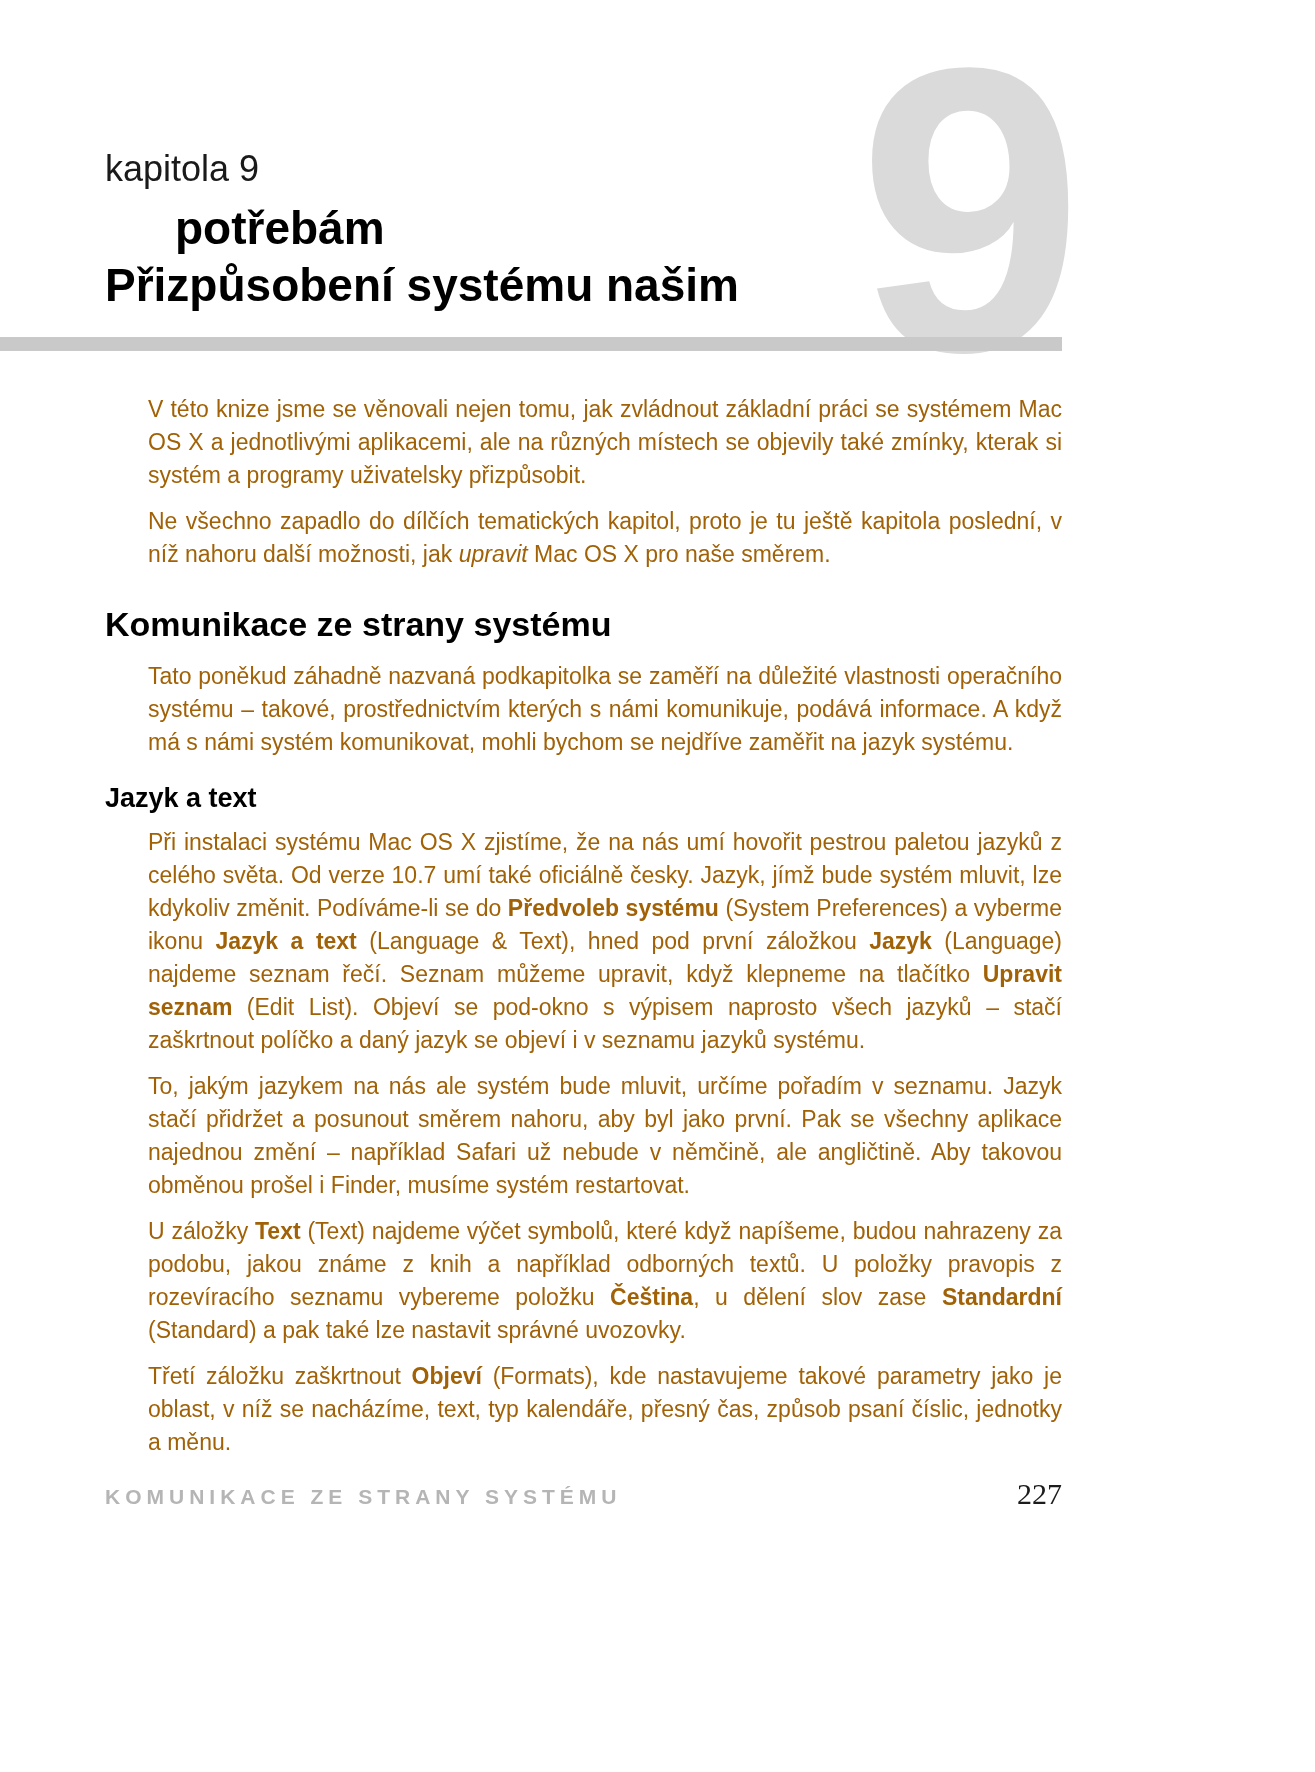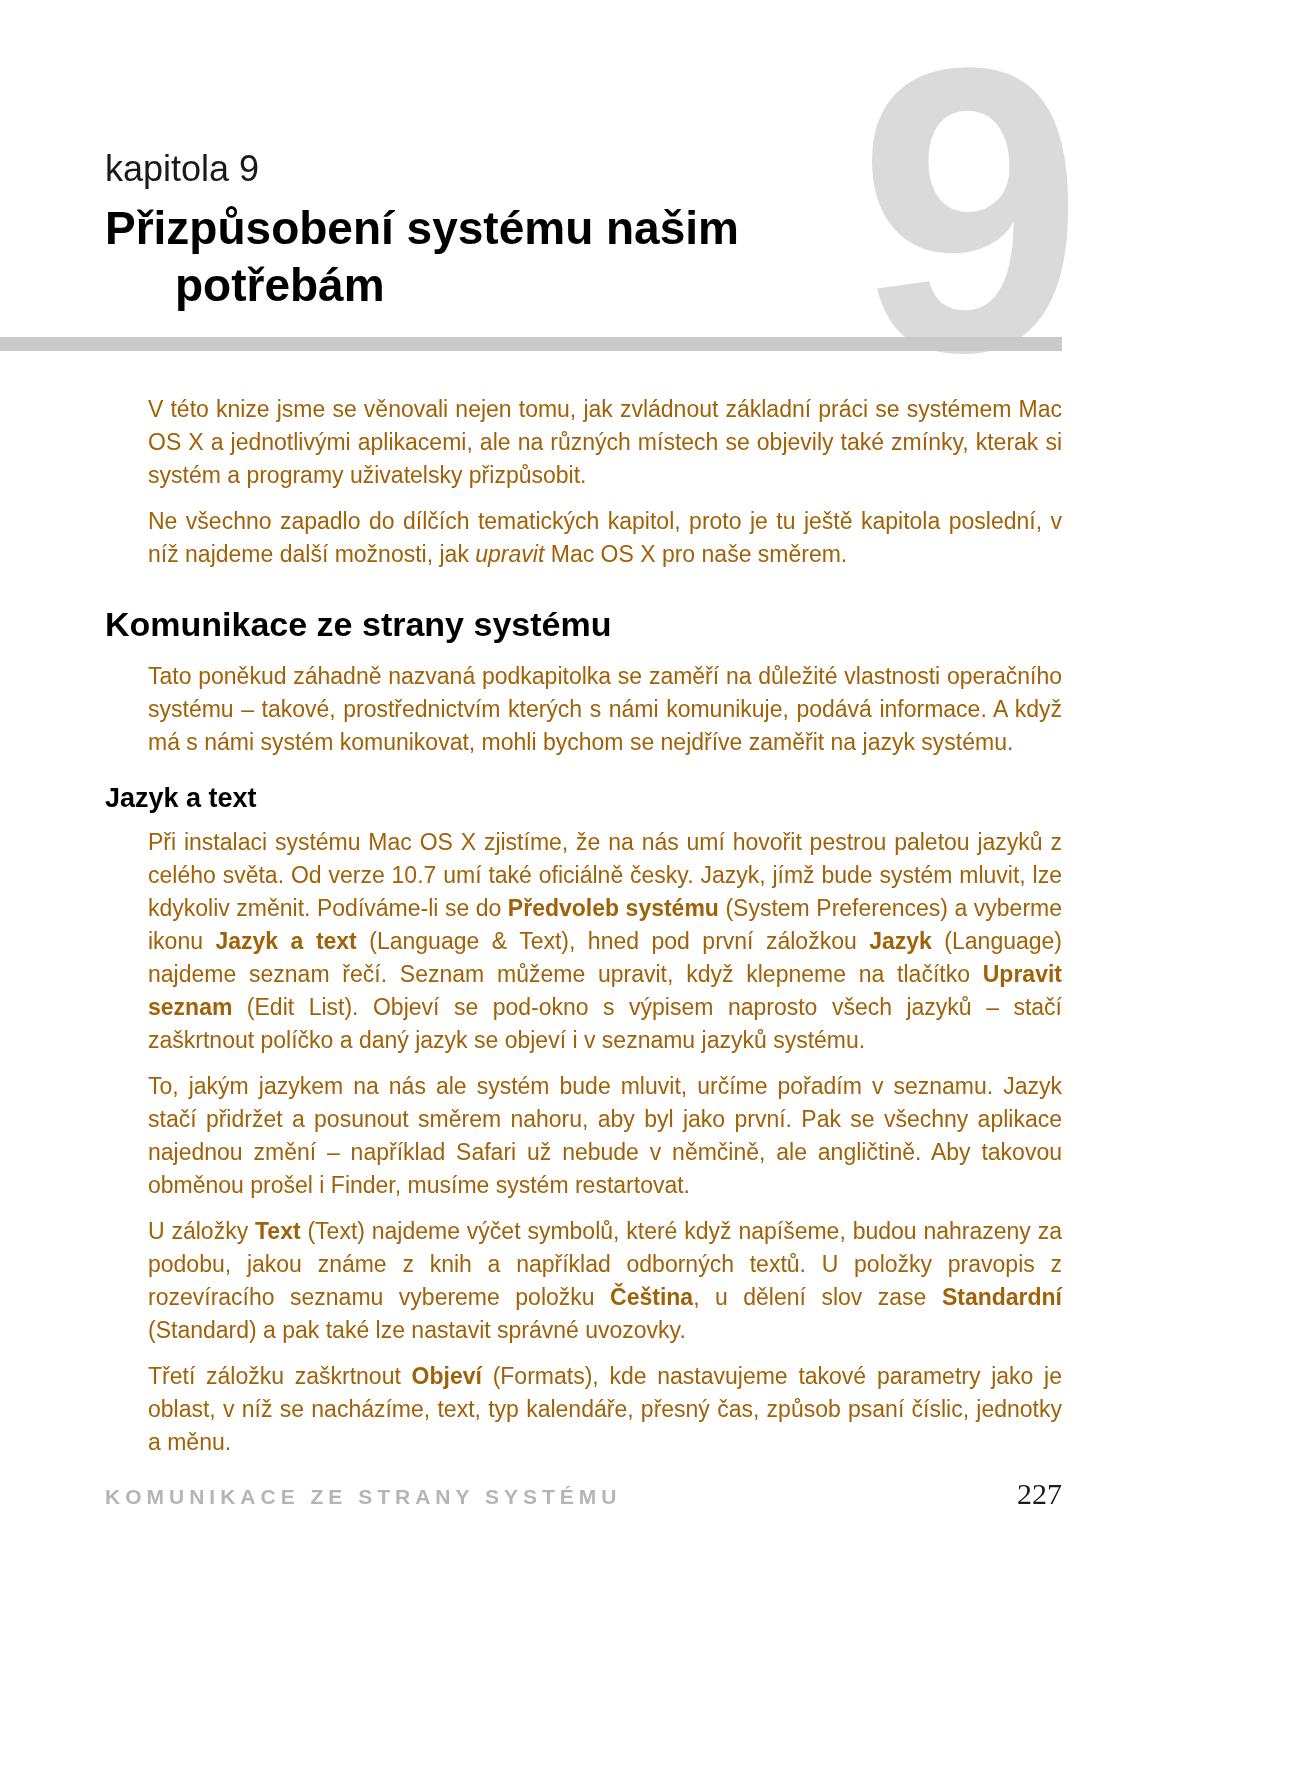--- a/index.html
+++ b/index.html
@@ -125,29 +125,29 @@
 <body>
 
 <div class="sheet">
 
   <div class="watermark">9</div>
 
   <div class="rule"></div>
 
   <header class="chapter-head">
     <div class="chapter-label">kapitola 9</div>
+    <div class="chapter-title indent">potřebám</div>
     <div class="chapter-title">Přizpůsobení systému našim</div>
-    <div class="chapter-title indent">potřebám</div>
   </header>
 
   <main class="content">
 
     <p class="body"><span>V této knize jsme se věnovali nejen tomu, jak zvládnout základní práci se systémem Mac OS X a jednotlivými aplikacemi, ale na různých místech se objevily také zmínky, kterak si systém a programy uživatelsky přizpůsobit.</span></p>
 
-    <p class="body"><span>Ne všechno zapadlo do dílčích tematických kapitol, proto je tu ještě kapitola poslední, v níž najdeme další možnosti, jak </span><span class="run-italic">upravit</span><span> Mac OS X pro naše směrem.</span></p>
+    <p class="body"><span>Ne všechno zapadlo do dílčích tematických kapitol, proto je tu ještě kapitola poslední, v níž nahoru další možnosti, jak </span><span class="run-italic">upravit</span><span> Mac OS X pro naše směrem.</span></p>
 
     <h2 class="section-title">Komunikace ze strany systému</h2>
 
     <p class="body"><span>Tato poněkud záhadně nazvaná podkapitolka se zaměří na důležité vlastnosti operačního systému – takové, prostřednictvím kterých s námi komunikuje, podává informace. A když má s námi systém komunikovat, mohli bychom se nejdříve zaměřit na jazyk systému.</span></p>
 
     <h3 class="subsection-title">Jazyk a text</h3>
 
     <p class="body"><span>Při instalaci systému Mac OS X zjistíme, že na nás umí hovořit pestrou paletou jazyků z celého světa. Od verze 10.7 umí také oficiálně česky. Jazyk, jímž bude systém mluvit, lze kdykoliv změnit. Podíváme-li se do </span><span class="run-bold">Předvoleb systému</span><span> (System Preferences) a vyberme ikonu </span><span class="run-bold">Jazyk a text</span><span> (Language &amp; Text), hned pod první záložkou </span><span class="run-bold">Jazyk</span><span> (Language) najdeme seznam řečí. Seznam můžeme upravit, když klepneme na tlačítko </span><span class="run-bold">Upravit seznam</span><span> (Edit List). Objeví se pod-okno s výpisem naprosto všech jazyků – stačí zaškrtnout políčko a daný jazyk se objeví i v seznamu jazyků systému.</span></p>
 
     <p class="body"><span>To, jakým jazykem na nás ale systém bude mluvit, určíme pořadím v seznamu. Jazyk stačí přidržet a posunout směrem nahoru, aby byl jako první. Pak se všechny aplikace najednou změní – například Safari už nebude v němčině, ale angličtině. Aby takovou obměnou prošel i Finder, musíme systém restartovat.</span></p>

